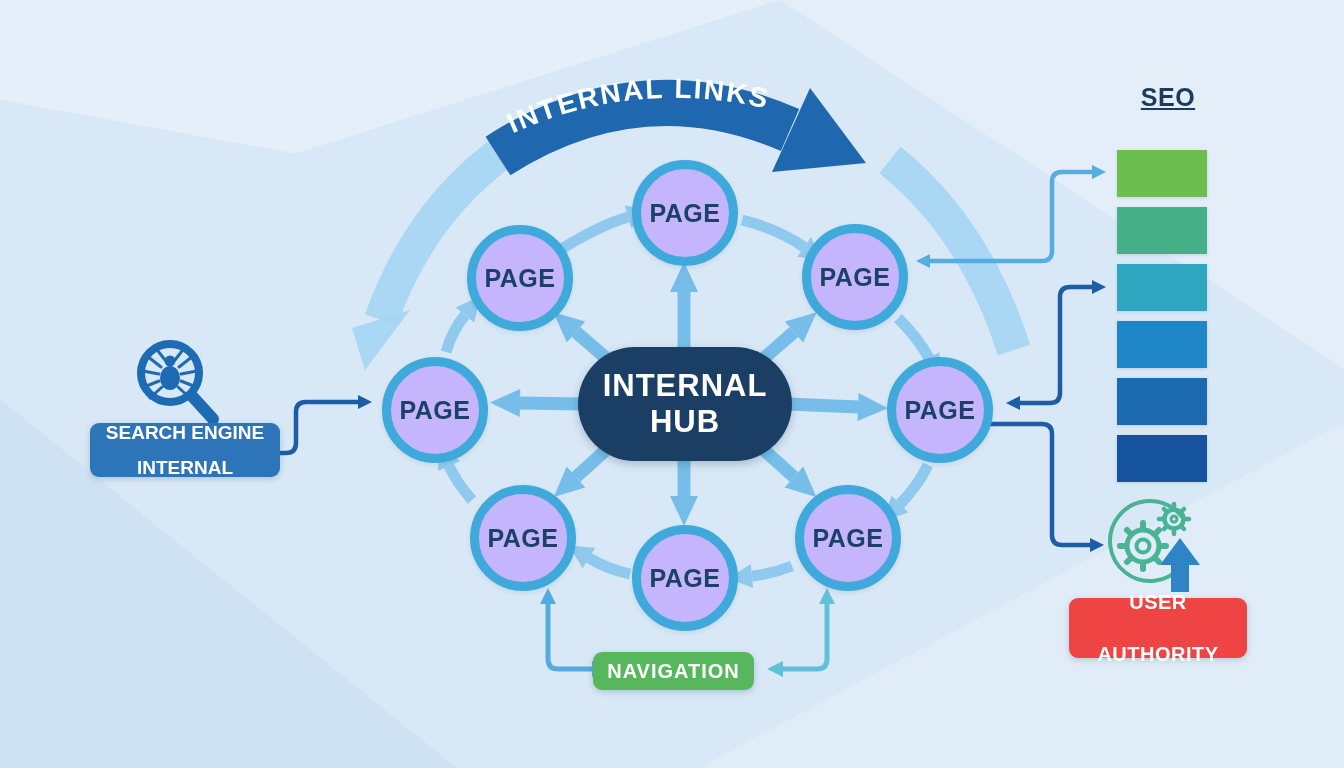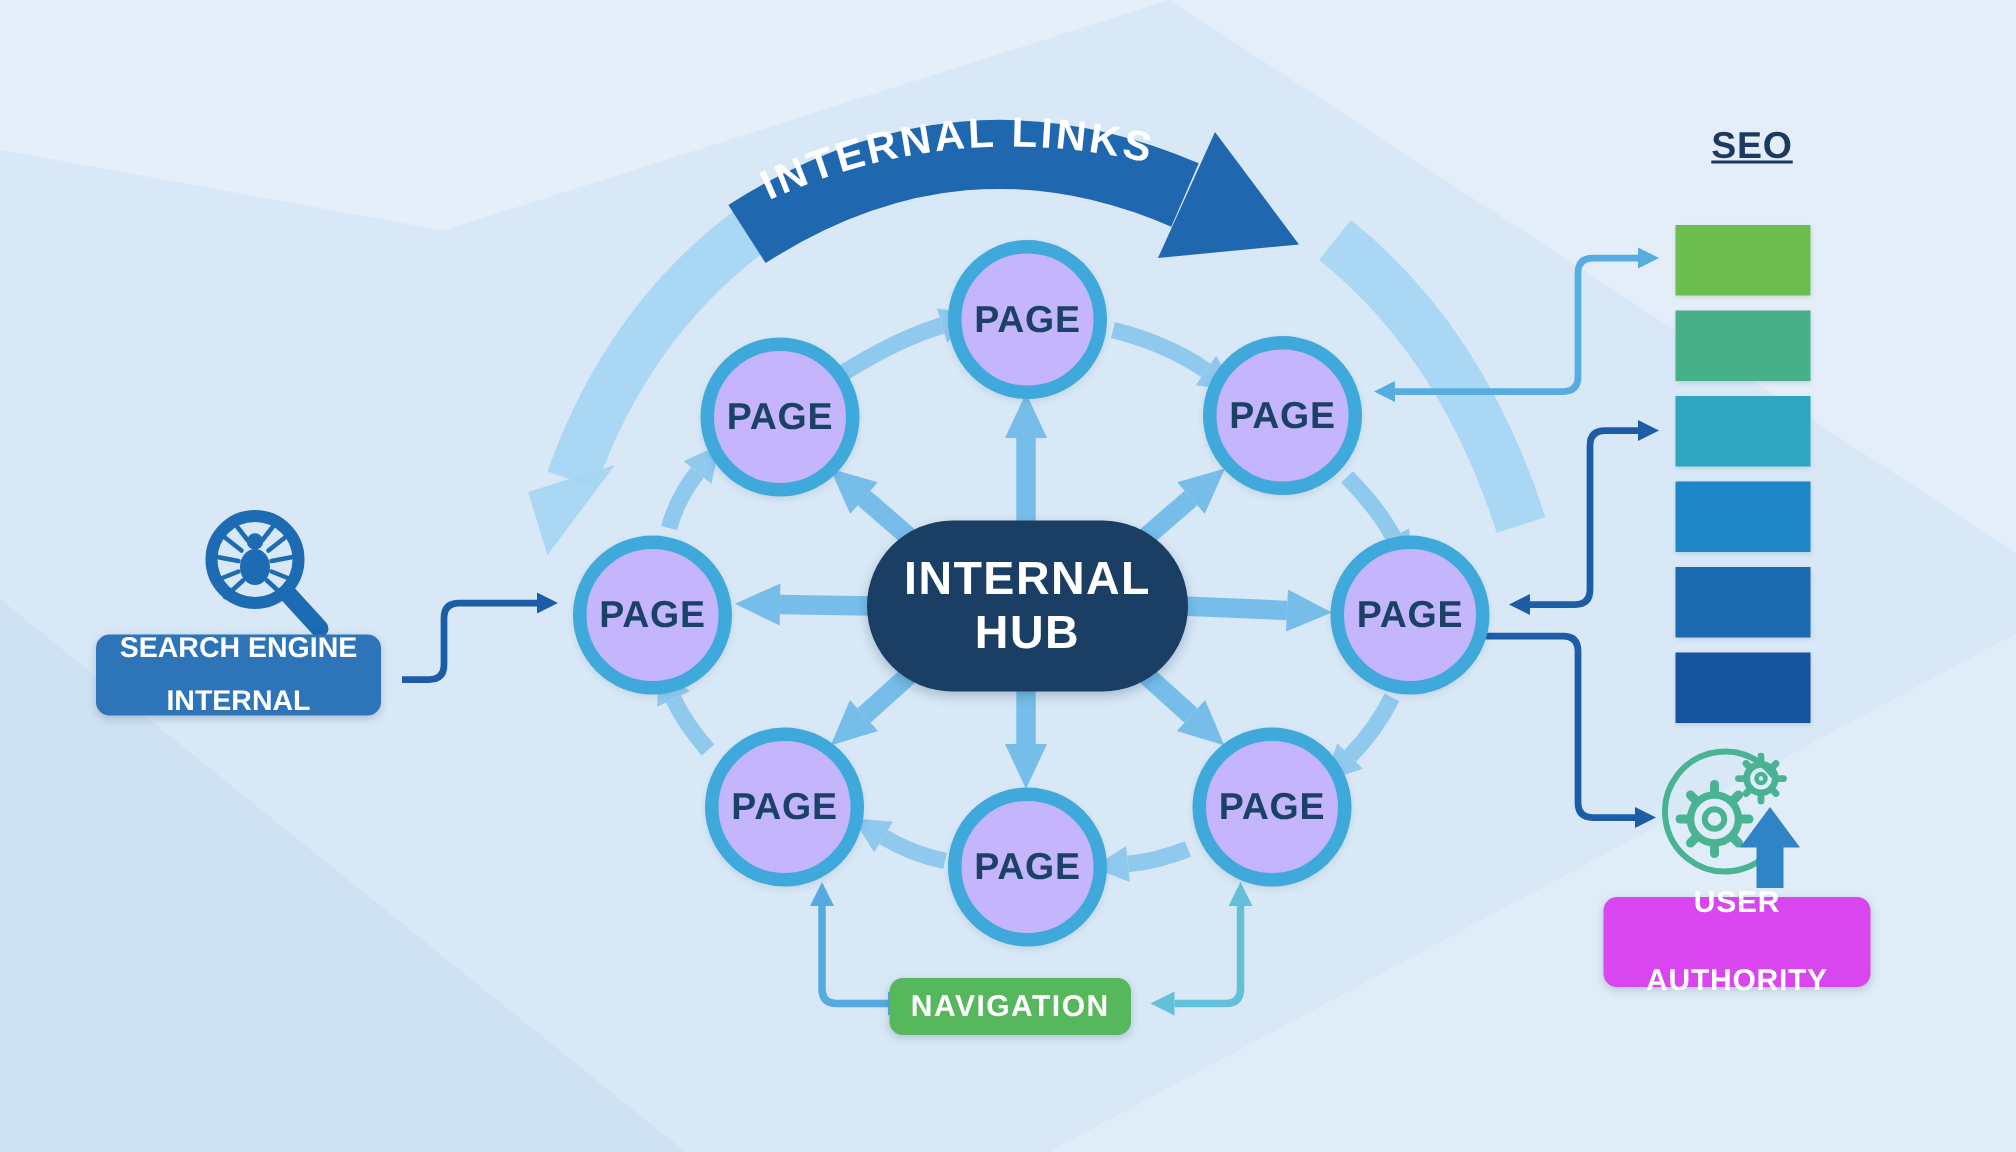--- a/index.html
+++ b/index.html
@@ -14,21 +14,21 @@
   .page-node{position:absolute;width:106px;height:106px;box-sizing:border-box;border:9px solid #3fa9dc;
     border-radius:50%;background:#c4b5fd;display:flex;align-items:center;justify-content:center;
     font-weight:bold;font-size:25px;color:#1c4166;letter-spacing:.5px;box-shadow:0 2px 5px rgba(27,62,100,.10);}
   .hub{position:absolute;left:578px;top:347px;width:214px;height:114px;border-radius:57px;
     display:flex;flex-direction:column;align-items:center;justify-content:center;
     color:#fff;font-weight:bold;font-size:31px;line-height:1.15;letter-spacing:1px;
     box-shadow:0 3px 8px rgba(20,50,90,.25);}
   .tagbox{position:absolute;border-radius:9px;display:flex;flex-direction:column;align-items:center;
     justify-content:center;color:#fff;font-weight:bold;text-align:center;line-height:1.25;
     box-shadow:0 2px 6px rgba(27,62,100,.22);}
-  .search-box{left:64px;top:423px;width:190px;height:54px;font-size:19px;gap:11px;}
+  .search-box{left:90px;top:423px;width:190px;height:54px;font-size:19px;gap:11px;}
   .nav-box{left:593px;top:652px;width:161px;height:38px;font-size:20px;letter-spacing:1px;}
   .user-box{left:1069px;top:598px;width:178px;height:60px;font-size:20px;letter-spacing:.5px;}
   .seo-title{position:absolute;left:1086px;top:84px;width:164px;text-align:center;
     font-weight:bold;font-size:25px;line-height:1.1;color:#1b3a5e;letter-spacing:.5px;text-decoration:underline;}
   .seo-level{position:absolute;left:1117px;width:90px;height:47px;box-shadow:0 1px 3px rgba(27,62,100,.15);}
 </style>
 </head>
 <body>
 
 <div id="stage">
@@ -181,21 +181,21 @@
   <div class="seo-title">
     <div>SEO</div>
   </div>
   <div class="seo-level" style="top: 150px; background: rgb(108, 191, 79);"></div>
   <div class="seo-level" style="top: 207px; background: rgb(70, 177, 137);"></div>
   <div class="seo-level" style="top: 264px; background: rgb(47, 166, 191);"></div>
   <div class="seo-level" style="top: 321px; background: rgb(31, 134, 199);"></div>
   <div class="seo-level" style="top: 378px; background: rgb(27, 106, 176);"></div>
   <div class="seo-level" style="top: 435px; background: rgb(21, 83, 158);"></div>
 
-  <div class="tagbox user-box" style="background: #d946ef; gap: 27px;">
+  <div class="tagbox user-box" style="background: #ef4444; gap: 27px;">
     <span>USER</span>
     <span>AUTHORITY</span>
   </div>
 
   <div class="tagbox nav-box" style="background: rgb(87, 183, 92);">
     <span>NAVIGATION</span>
   </div>
 
 </div>
 

